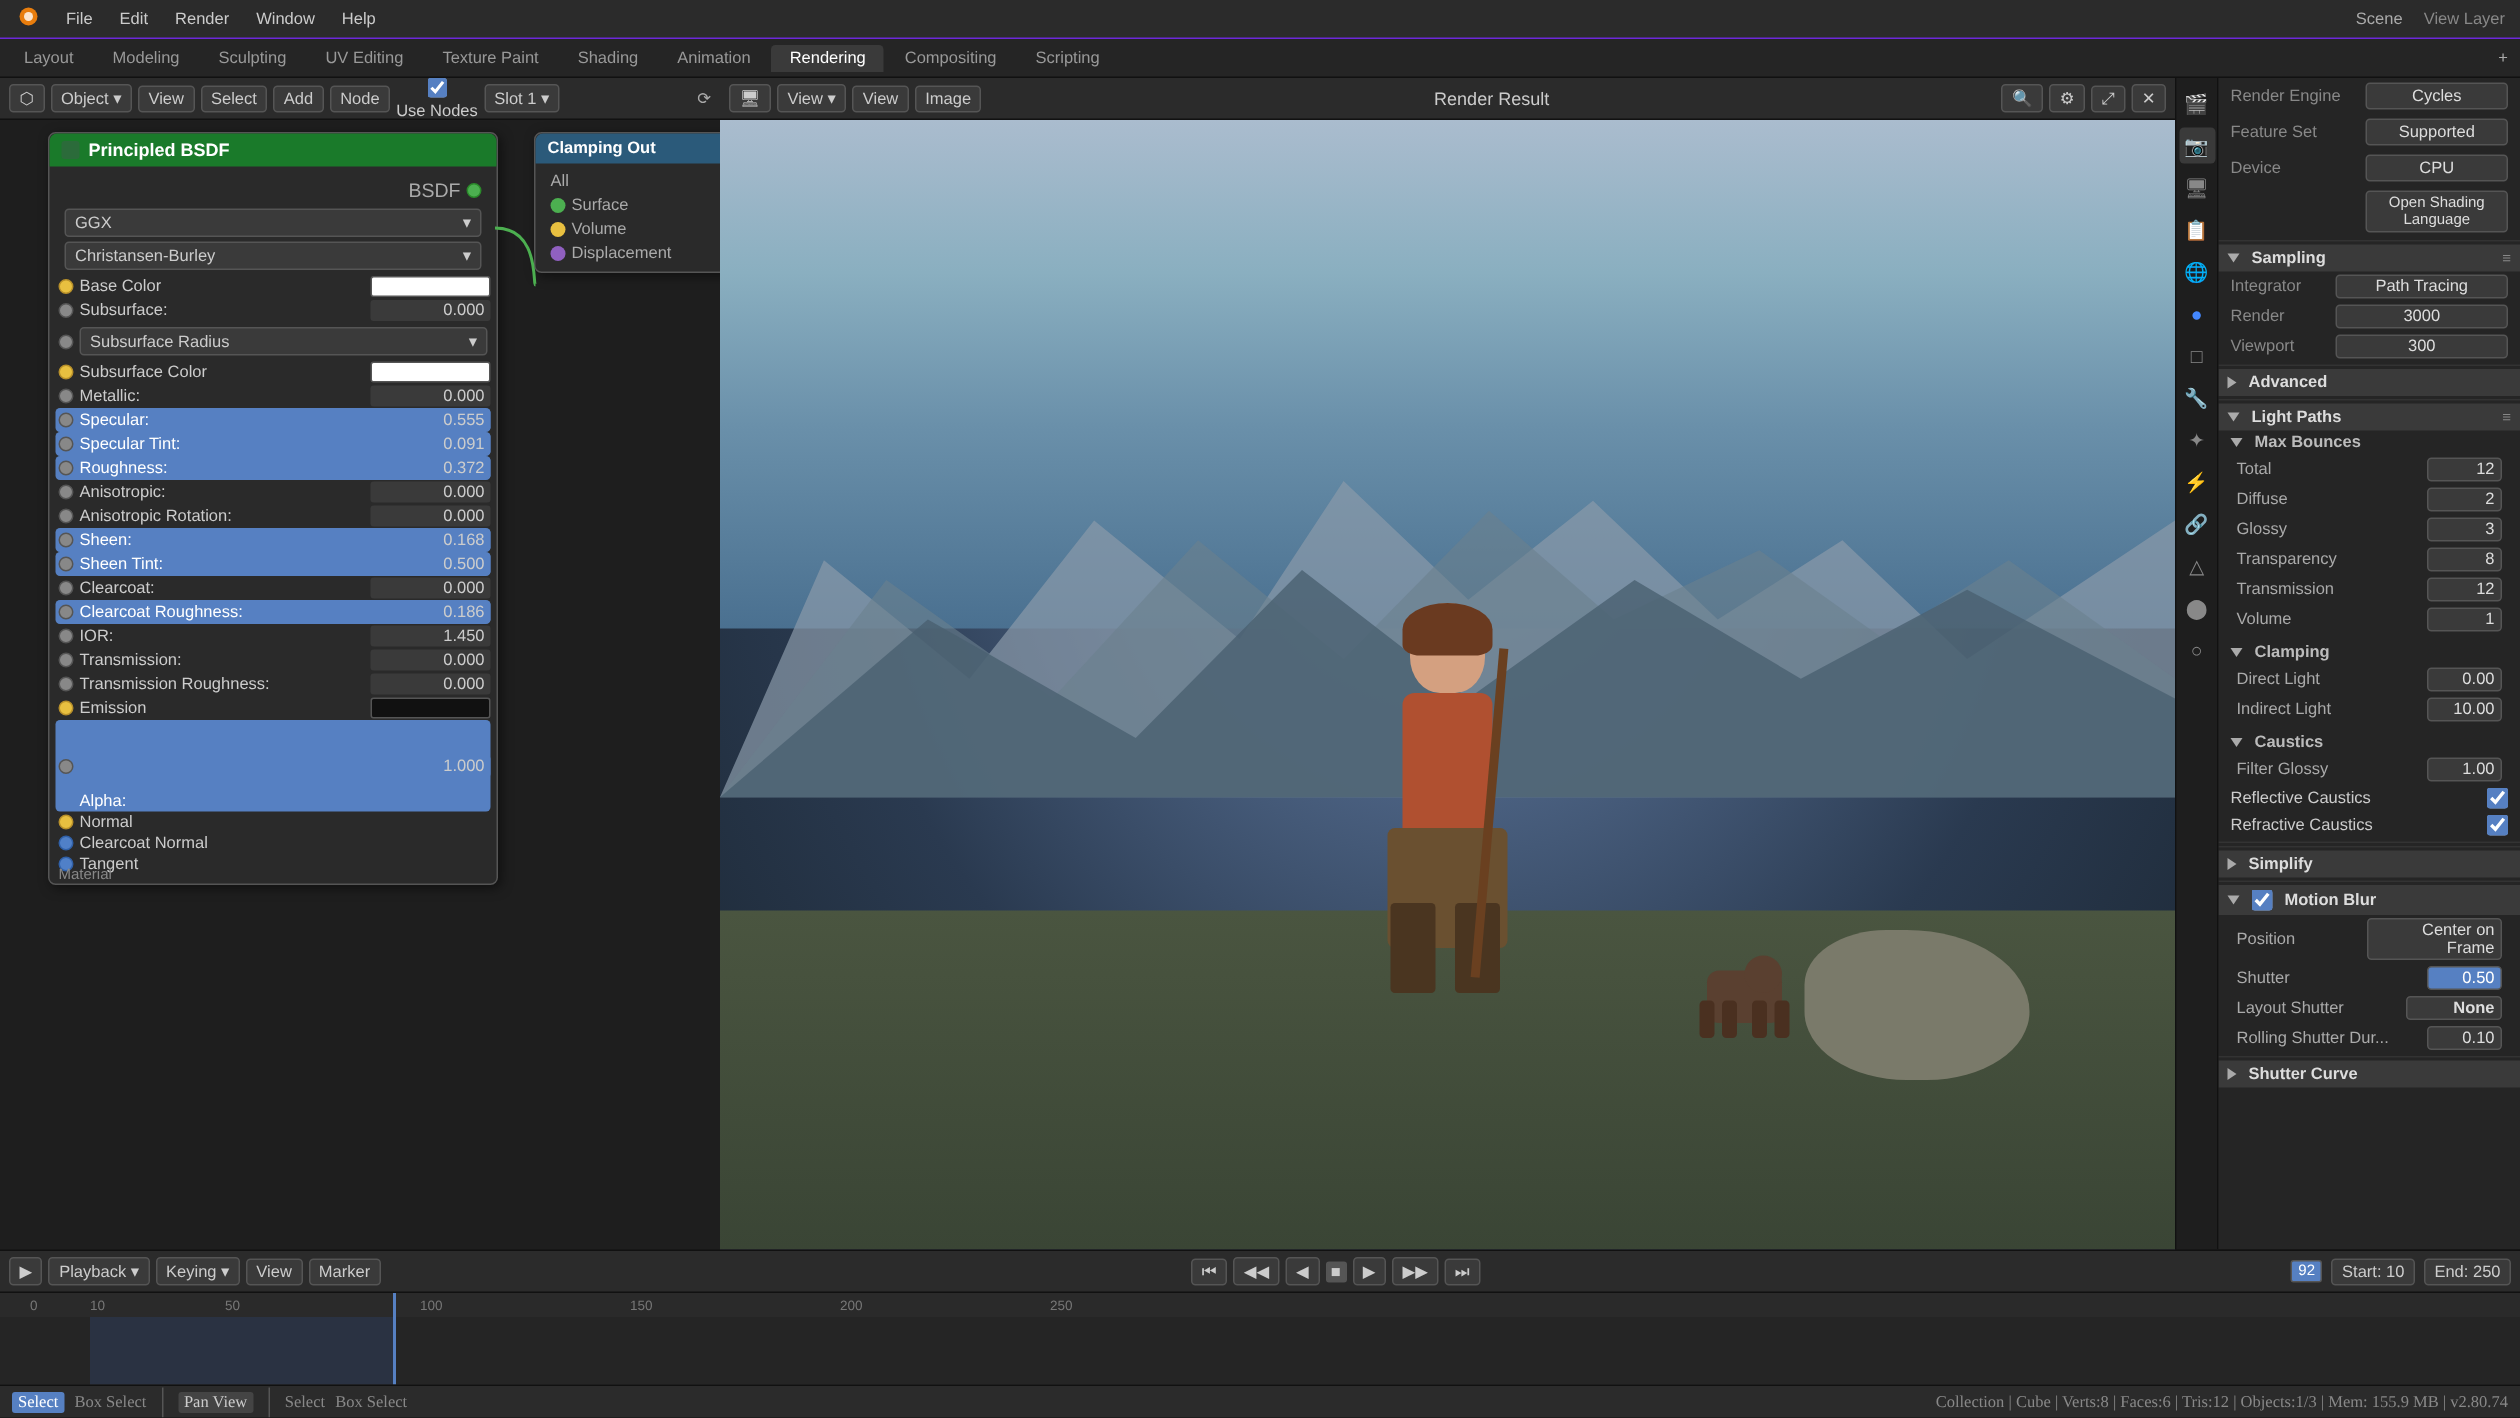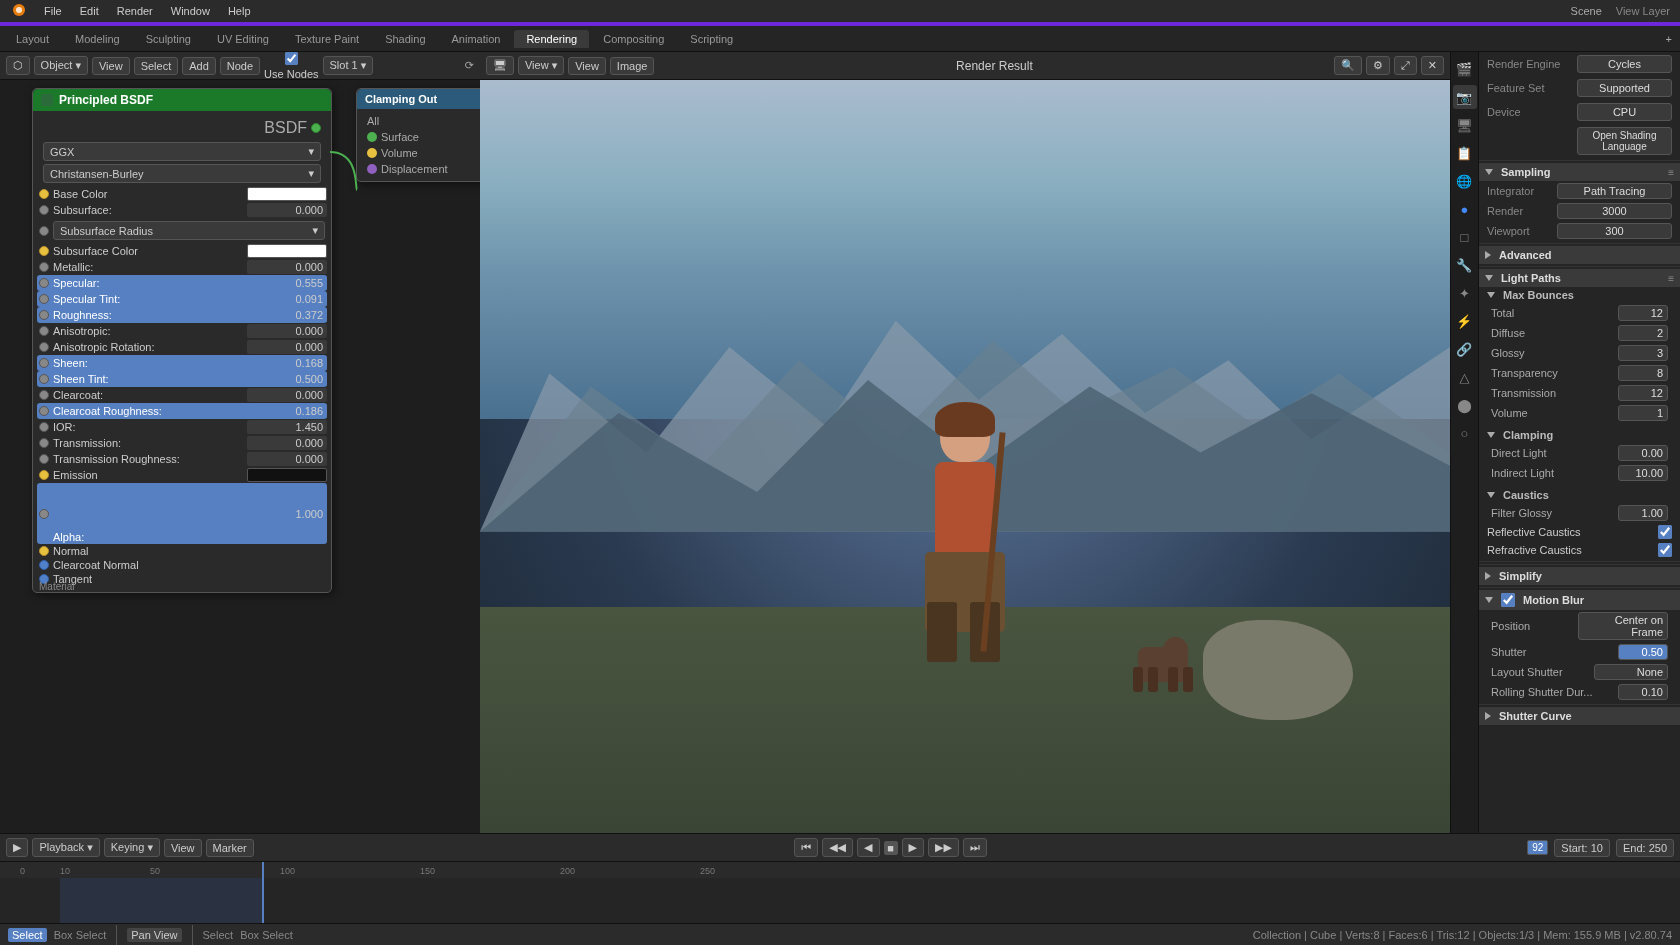--- a/index.html
+++ b/index.html
@@ -16,21 +16,21 @@
     }
 
     
     .top-menu {
       background: #2b2b2b;
       height: 26px;
       display: flex;
       align-items: center;
       padding: 0 4px;
       gap: 2px;
-      border-bottom: 4px solid #6d28d9;
+      border-bottom: 1px solid #6d28d9;
       flex-shrink: 0;
     }
     .top-menu-item {
       padding: 2px 8px;
       cursor: pointer;
       border-radius: 3px;
       color: #ccc;
     }
 
     
@@ -314,20 +314,21 @@
     
     .status-bar {
       height: 22px;
       background: #2b2b2b;
       display: flex;
       align-items: center;
       padding: 0 8px;
       gap: 8px;
       border-top: 1px solid #111;
       flex-shrink: 0;
+      font-family: Liberation Serif, serif;
     }
     .status-item {
       color: #888;
       font-size: 11px;
     }
 
     
     ::-webkit-scrollbar { width: 6px; }
     ::-webkit-scrollbar-track { background: #1a1a1a; }
     ::-webkit-scrollbar-thumb { background: #444; border-radius: 3px; }
@@ -509,21 +510,21 @@
     <div class="node-canvas">
 
       <div class="bsdf-node" style="top:8px;left:32px;width:300px;">
         <div class="node-header">
           <div class="node-collapse-btn"></div>
           <span class="node-title">Principled BSDF</span>
         </div>
         <div class="node-body">
 
           <div class="node-output-row">
-            <span style="color:#aaa;font-size:16px;padding-left:33px;">BSDF</span>
+            <span style="color:#aaa;font-size:13px;padding-left:33px;">BSDF</span>
             <div class="node-socket-green"></div>
           </div>
 
           <div class="node-dropdown">
             <span>GGX</span>
             <span>▾</span>
           </div>
 
           <div class="node-dropdown">
             <span>Christansen-Burley</span>
@@ -927,21 +928,21 @@
           <div class="bounce-row">
             <span class="bounce-label">Position</span>
             <div class="bounce-input" style="width:90px;">Center on Frame</div>
           </div>
           <div class="bounce-row">
             <span class="bounce-label">Shutter</span>
             <div class="bounce-input" style="background:#5680c2;color:#fff;">0.50</div>
           </div>
           <div class="bounce-row">
             <span class="bounce-label">Layout Shutter</span>
-            <div class="bounce-input" style="width:74px;">None</div>
+            <div class="bounce-input" style="width:64px;font-weight:bold;">None</div>
           </div>
           <div class="bounce-row">
             <span class="bounce-label">Rolling Shutter Dur...</span>
             <div class="bounce-input">0.10</div>
           </div>
         </div>
       </div>
 
       <div class="section-divider"></div>
 

